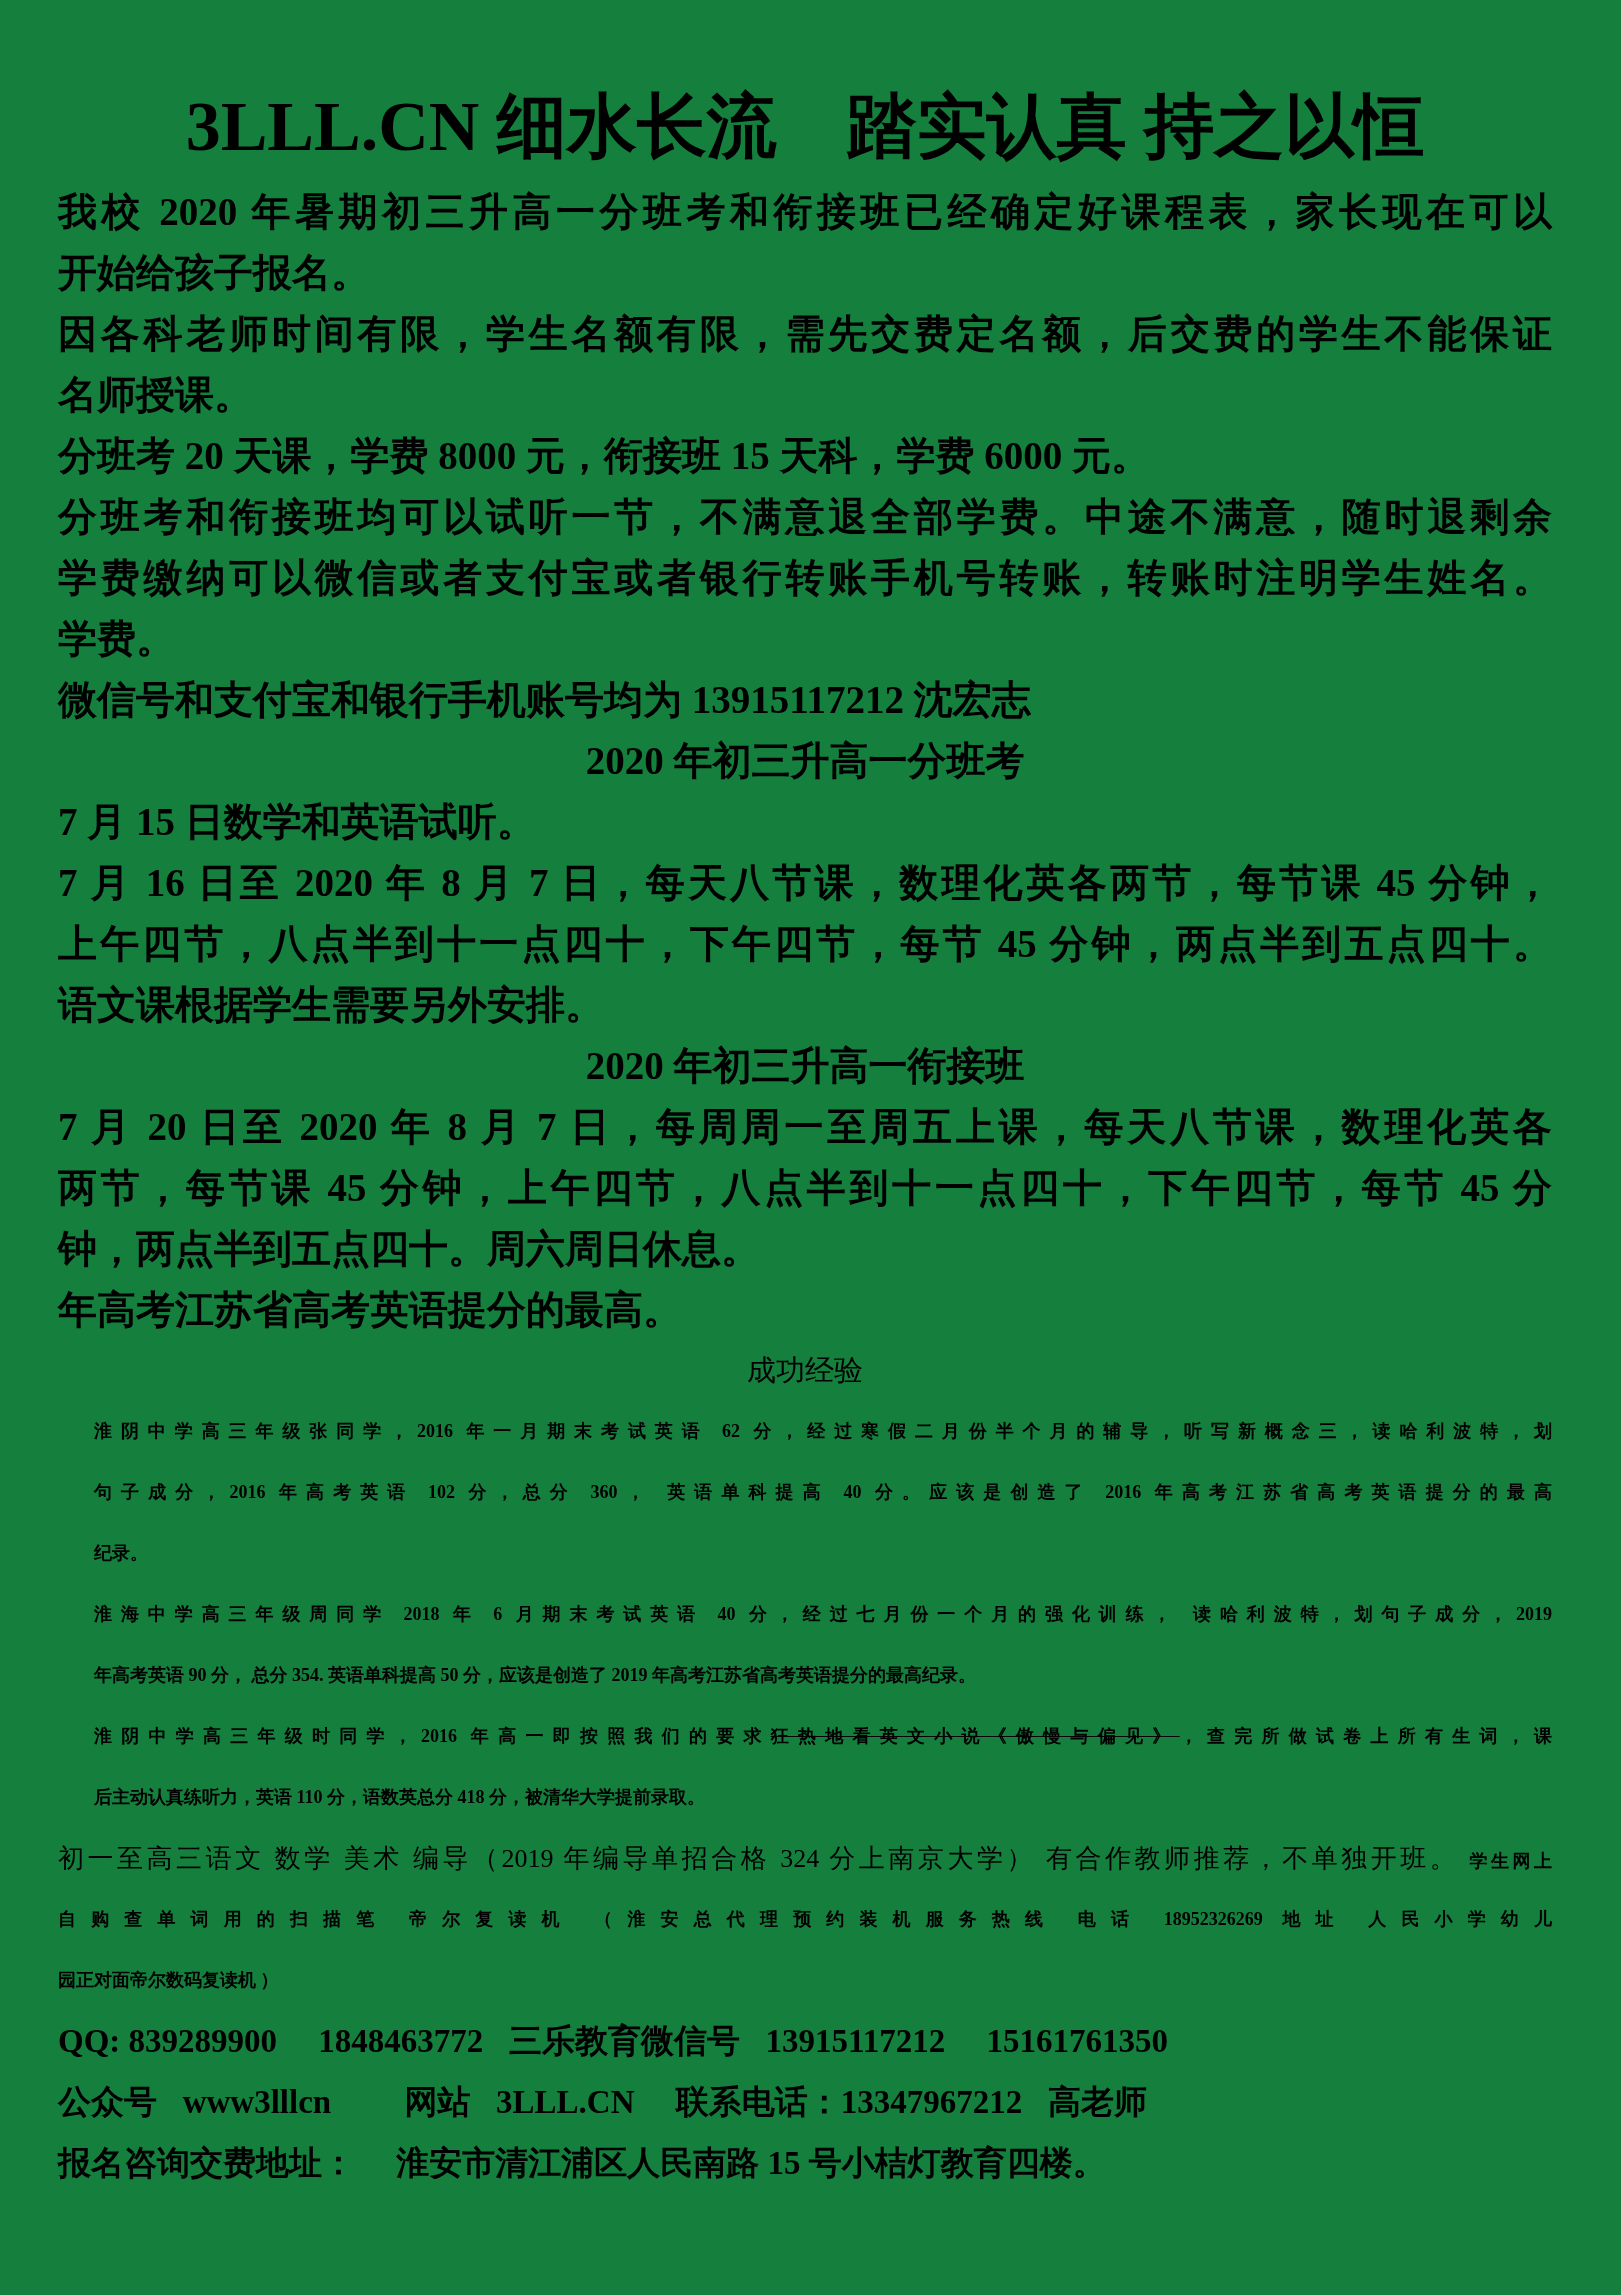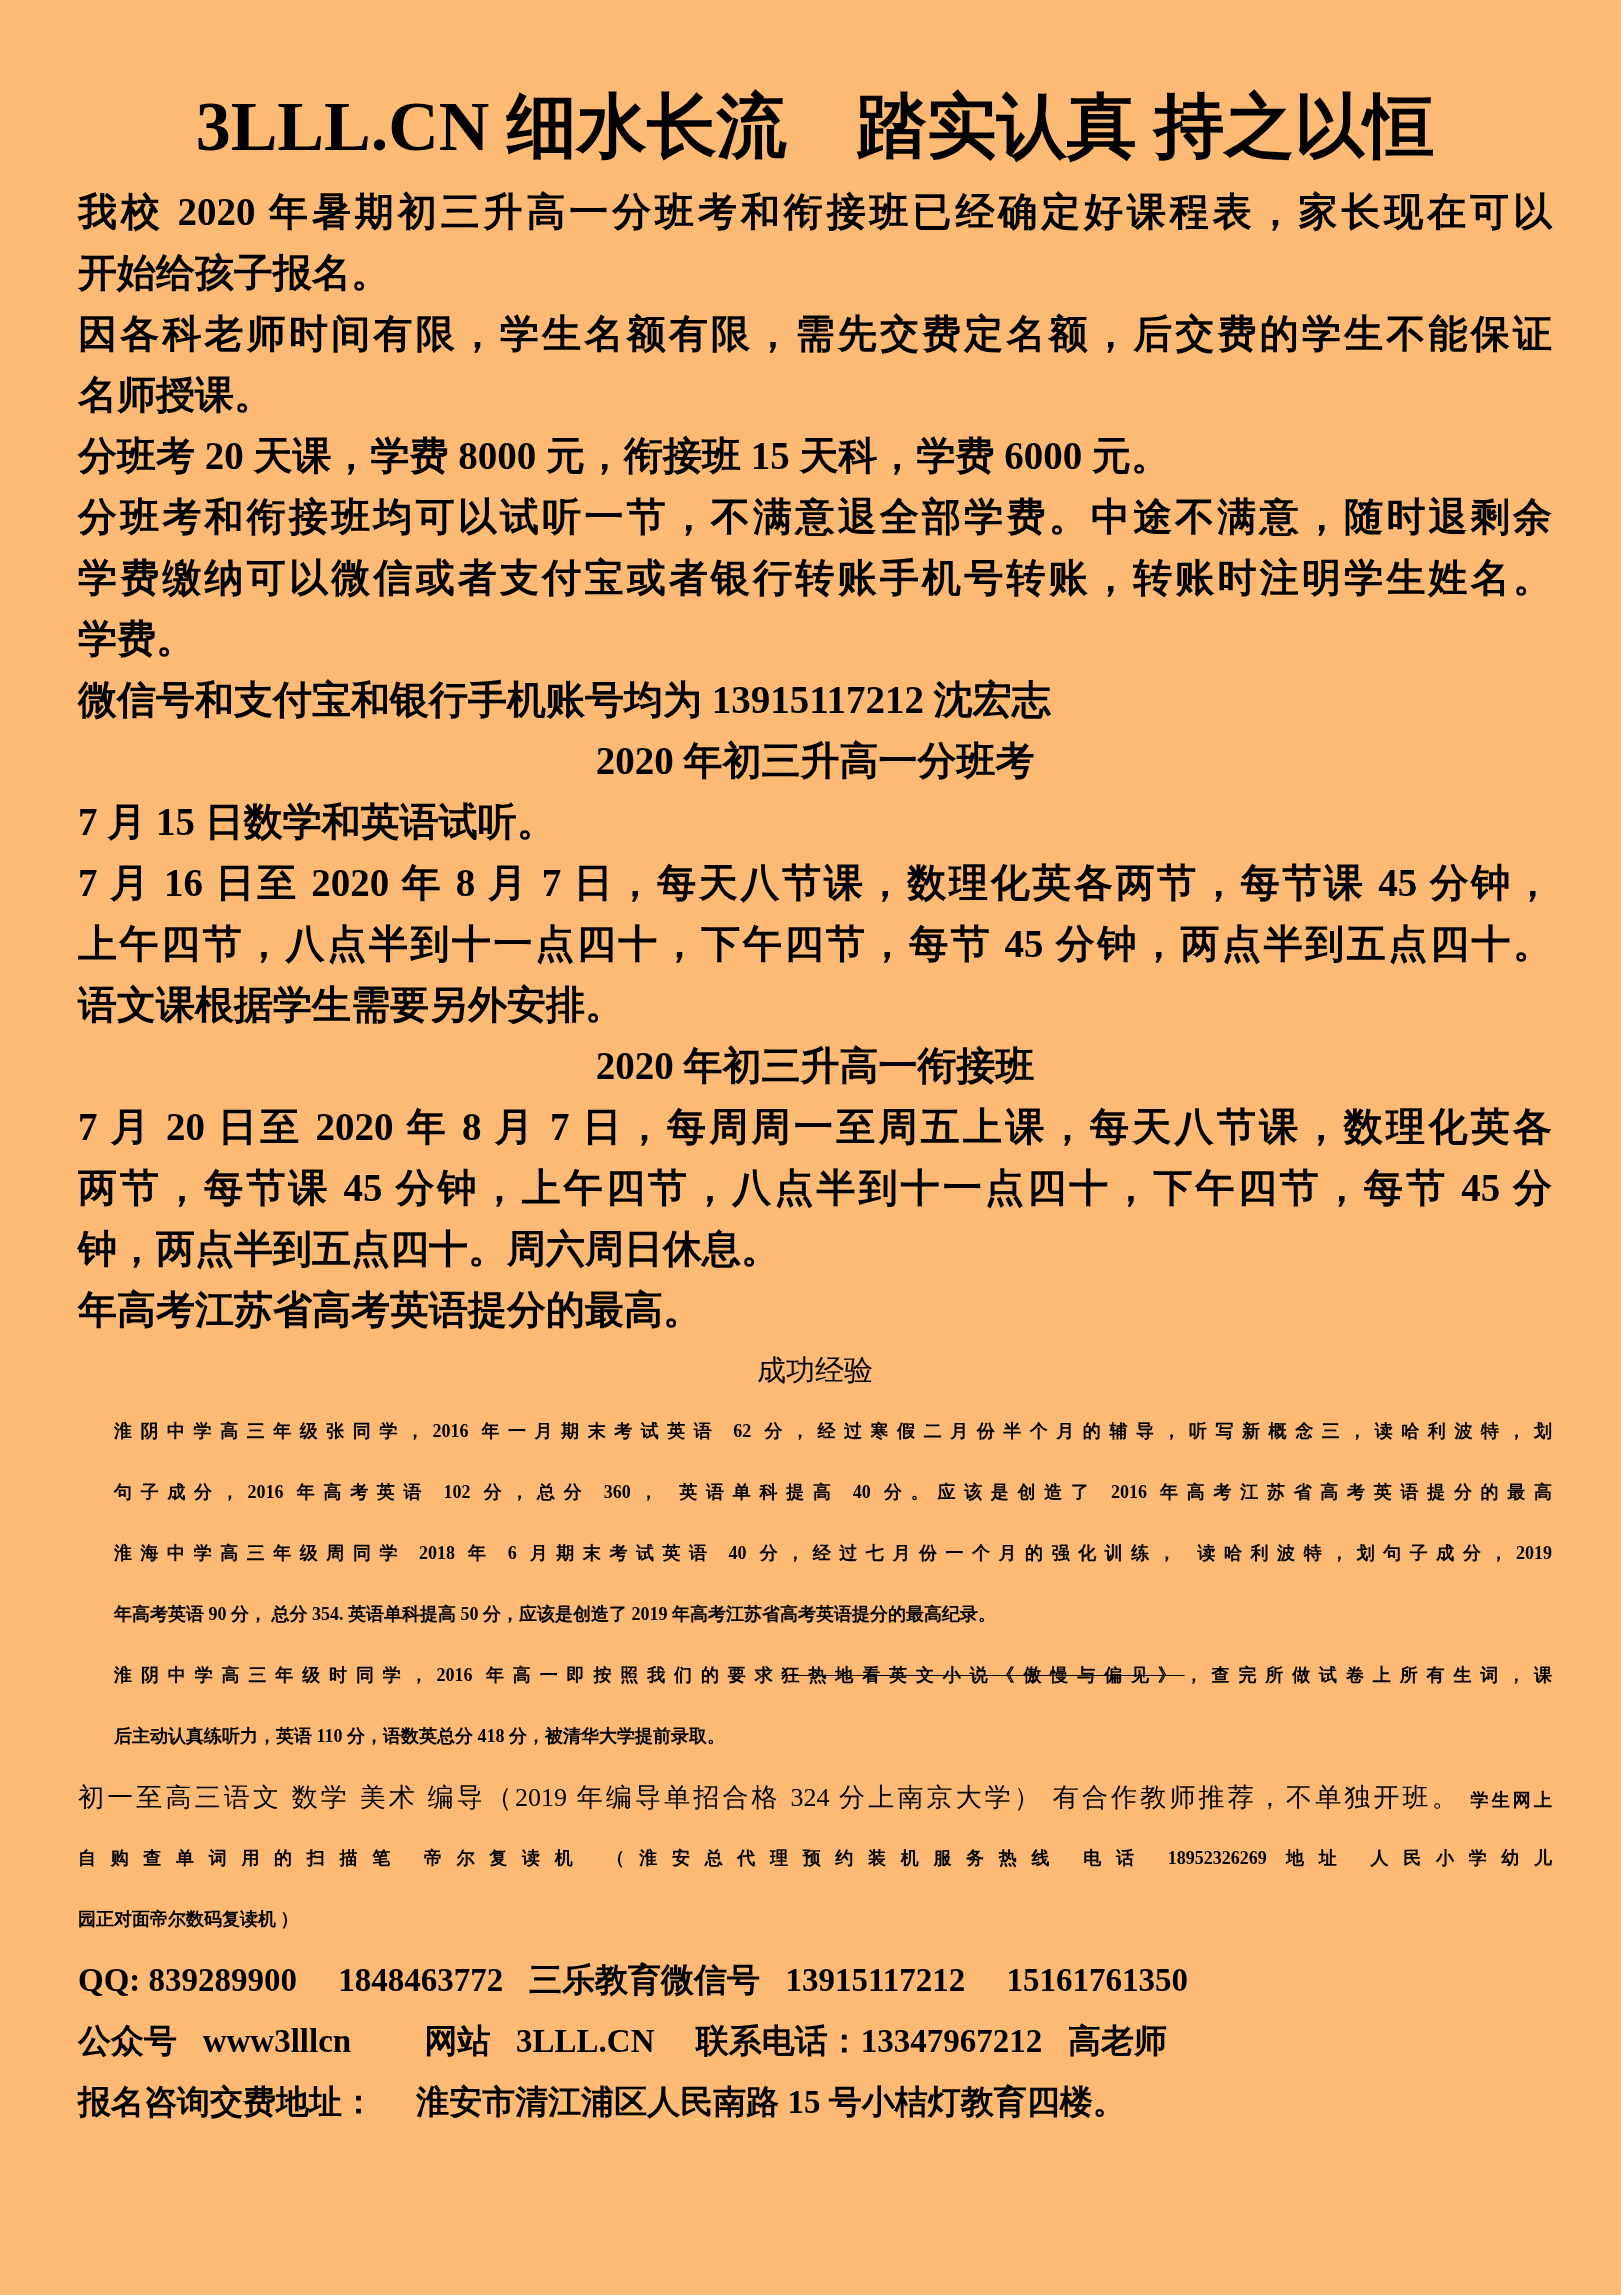--- a/index.html
+++ b/index.html
@@ -1,24 +1,24 @@
 <!DOCTYPE html>
 <html style="font-size:11.6px"><head>
 <meta charset="utf-8">
 <style>
   html, body { margin: 0; padding: 0; background: #e8e8e8; }
   .page {
     position: relative;
     width: 1621px;
     height: 2295px;
     margin: 0 auto;
-    background: #fdba74;
+    background: #15803d;
     color: #000000;
     box-sizing: border-box;
-    padding: 72px 69px 0 78px;
+    padding: 72px 69px 0 58px;
     font-family: "Liberation Serif", "DejaVu Serif", serif;
     overflow: hidden;
   }
   .doc-title {
     font-size: 70px;
     font-weight: bold;
     text-align: center;
     line-height: 109px;
     height: 109px;
     white-space: nowrap;
@@ -71,20 +71,21 @@
 
   <div class="line body-lg center">2020 年初三升高一衔接班</div>
   <div class="line body-lg full">7 月 20 日至 2020 年 8 月 7 日，每周周一至周五上课，每天八节课，数理化英各</div>
   <div class="line body-lg full">两节，每节课 45 分钟，上午四节，八点半到十一点四十，下午四节，每节 45 分</div>
   <div class="line body-lg">钟，两点半到五点四十。周六周日休息。</div>
   <div class="line body-lg">年高考江苏省高考英语提分的最高。</div>
 
   <div class="line heading-sm">成功经验</div>
   <div class="line small full">淮阴中学高三年级张同学，2016 年一月期末考试英语 62 分，经过寒假二月份半个月的辅导，听写新概念三，读哈利波特，划</div>
   <div class="line small full">句子成分，2016 年高考英语 102 分，总分 360， 英语单科提高 40 分。应该是创造了 2016 年高考江苏省高考英语提分的最高</div>
+  <div class="line small">纪录。</div>
   <div class="line small full">淮海中学高三年级周同学 2018 年 6 月期末考试英语 40 分，经过七月份一个月的强化训练， 读哈利波特，划句子成分，2019</div>
   <div class="line small">年高考英语 90 分， 总分 354.  英语单科提高 50 分，应该是创造了 2019 年高考江苏省高考英语提分的最高纪录。</div>
   <div class="line small full">
     <span>淮阴中学高三年级时同学，2016 年高一即按照我们的要求</span><span class="strike">狂热地看英文小说《傲慢与偏见》</span><span>，查完所做试卷上所有生词，课</span>
   </div>
   <div class="line small">后主动认真练听力，英语 110 分，语数英总分 418 分，被清华大学提前录取。</div>
 
   <div class="line mid full">
     <span>初一至高三语文 数学 美术 编导（2019 年编导单招合格 324 分上南京大学） 有合作教师推荐，不单独开班。</span>
     <span class="mid-bold">学生网上</span>

